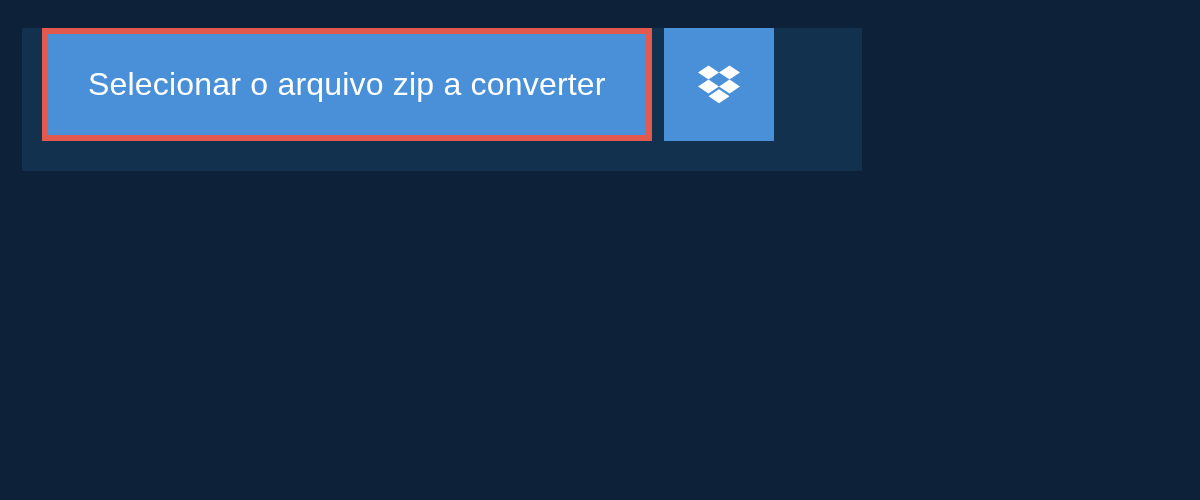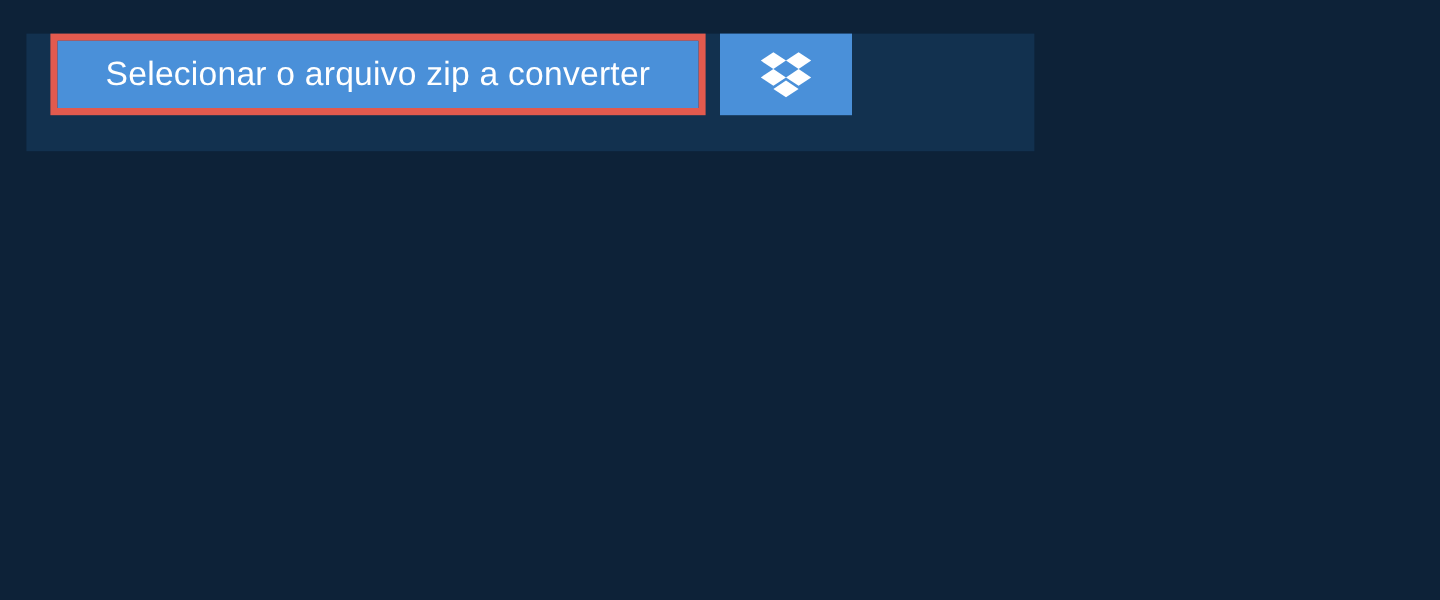--- a/index.html
+++ b/index.html
@@ -37,23 +37,23 @@
       margin: 28px 0 0 20px;
       align-items: stretch;
     }
     .select-wrapper {
       border: 6px solid #e25a4e;
       display: inline-flex;
     }
     .select-button {
       background: #4a90d9;
       color: #ffffff;
-      font-size: 28px;
+      font-size: 32px;
       font-weight: 400;
-      padding: 12px 40px;
+      padding: 32px 40px;
       border: none;
       cursor: pointer;
       letter-spacing: 0.2px;
     }
     .dropbox-button {
       background: #4a90d9;
       border: none;
       cursor: pointer;
       display: flex;
       align-items: center;

